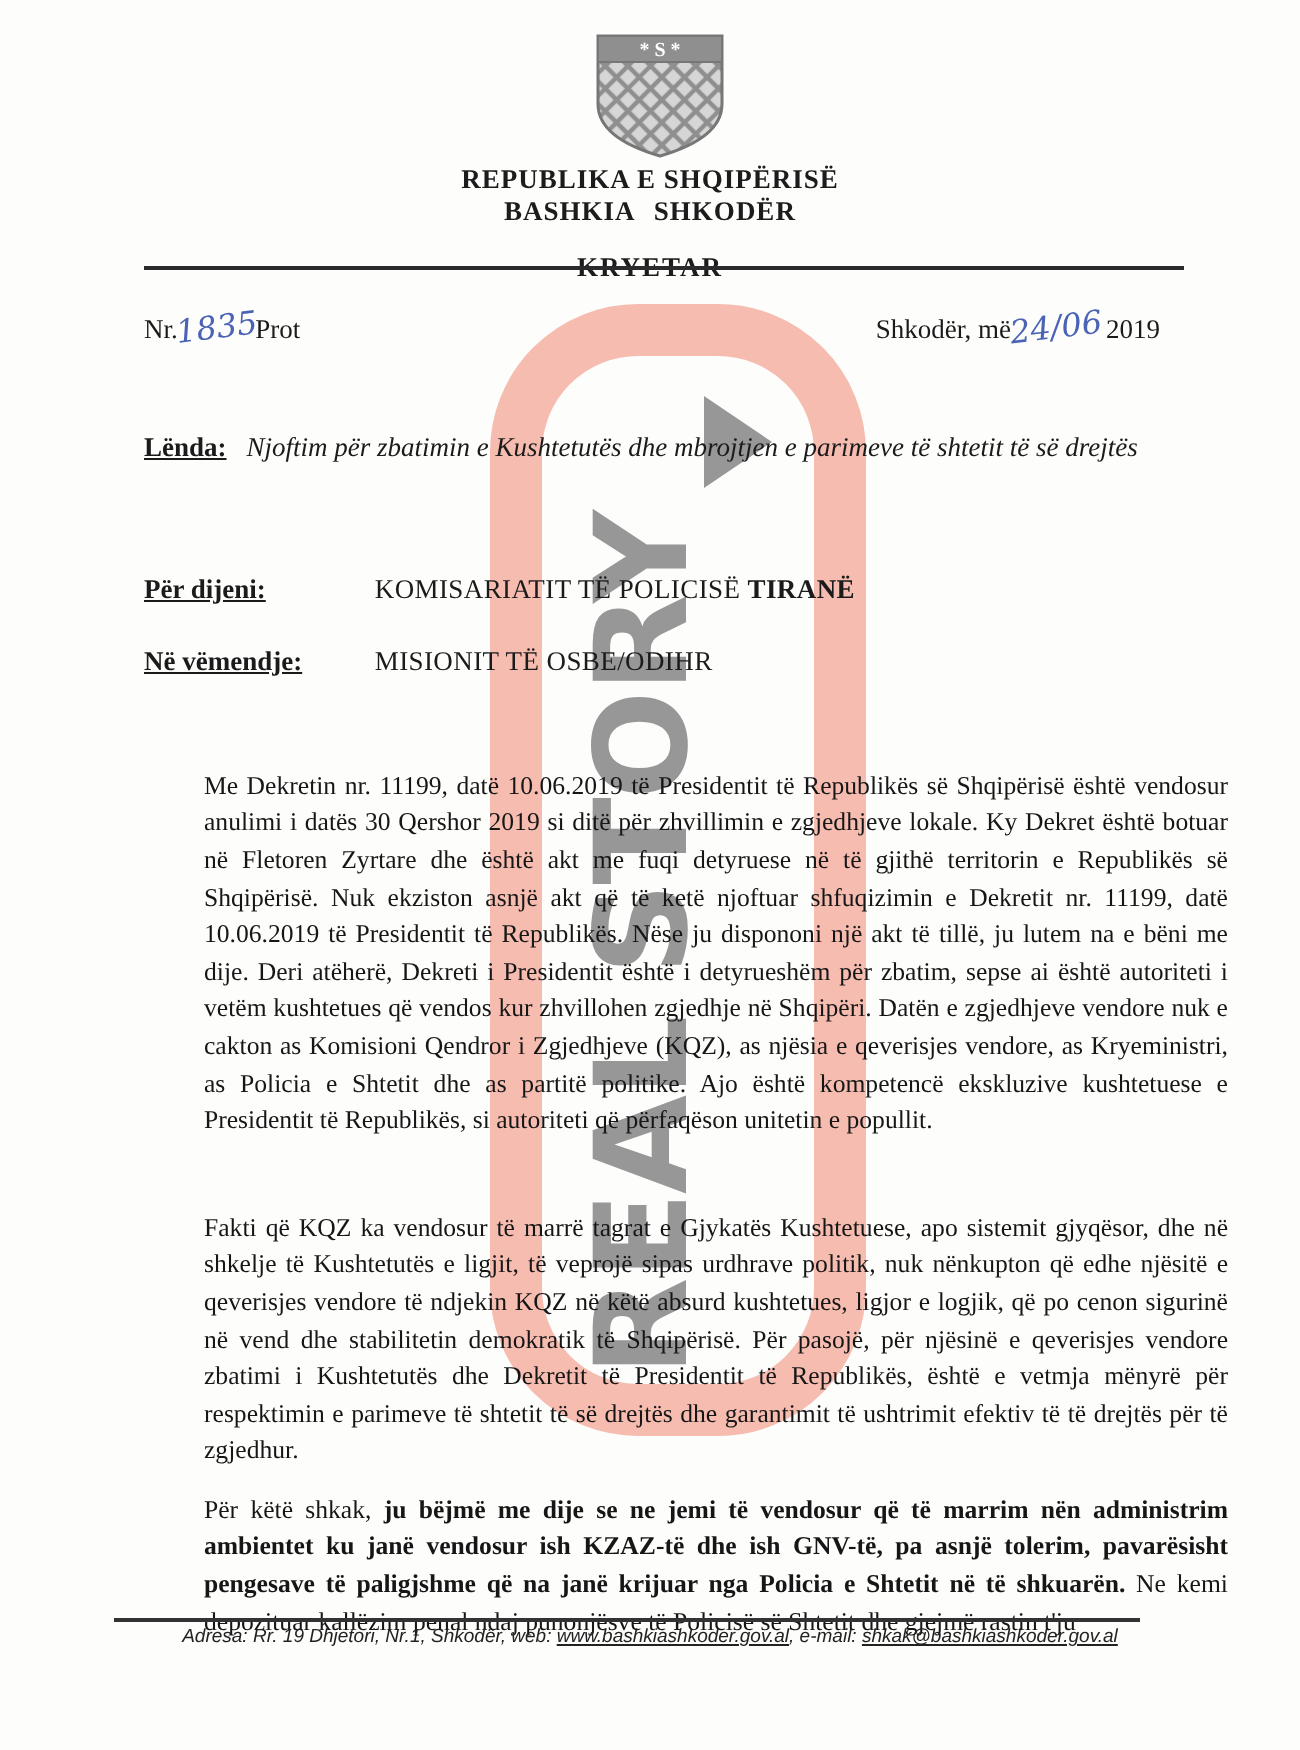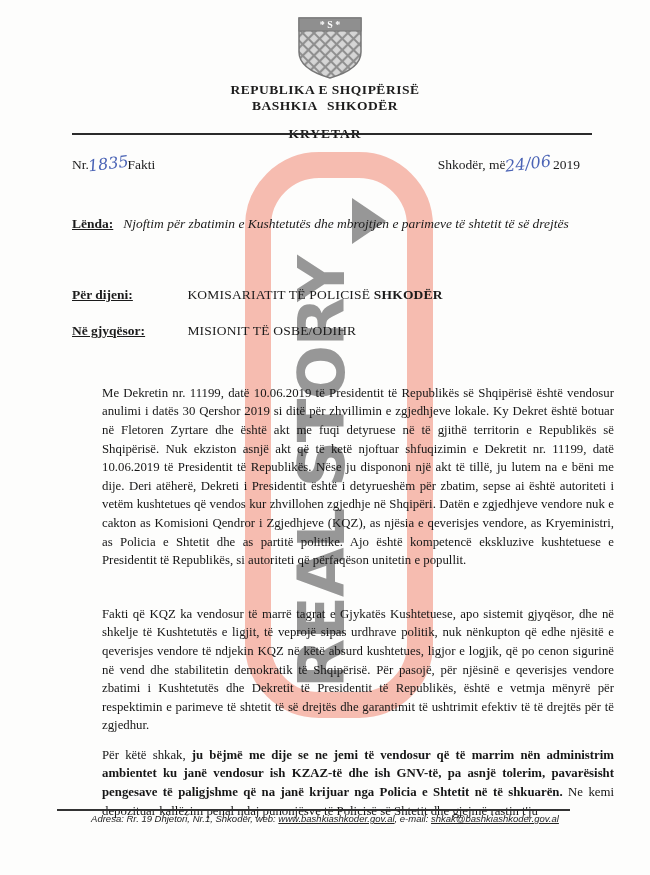--- a/index.html
+++ b/index.html
@@ -71,33 +71,33 @@
       <path d="M2 2 H64 V36 Q64 53 33 62 Q2 53 2 36 Z" fill="url(#dia)" stroke="#777" stroke-width="1.5"></path>
       <rect x="2" y="2" width="62" height="13" fill="#8f8f8f" stroke="#777" stroke-width="1"></rect>
       <text x="33" y="12" text-anchor="middle" font-family="Liberation Serif, serif" font-size="10" font-weight="bold" fill="#ffffff">* S *</text>
     </svg>
 
     <div class="hdr-line hdr2">BASHKIA SHKODËR</div>
     <div class="hdr-line hdr1">REPUBLIKA E SHQIPËRISË</div>
     <div class="hdr-line hdr3">KRYETAR</div>
     <div class="hdr-rule"></div>
 
-    <div class="meta-left"><span>Nr.</span><span class="hand">1835</span><span>Fakti</span></div>
+    <div class="meta-left"><span>Nr.</span><span class="hand">1835</span><span>Prot</span></div>
     <div class="meta-right"><span>Shkodër, më</span><span class="hand">24/06</span> <span>2019</span></div>
 
     <div class="subject">
       <span class="row-label">Lënda:</span><span class="subject-text">Njoftim për zbatimin e Kushtetutës dhe mbrojtjen e parimeve të shtetit të së drejtës</span>
     </div>
 
     <div class="recip r2">
       <span class="row-label">Për dijeni:</span>
-      <span class="recip-value">KOMISARIATIT TË POLICISË </span><span class="recip-value b">SHKODËR</span>
+      <span class="recip-value">KOMISARIATIT TË POLICISË </span><span class="recip-value b">TIRANË</span>
     </div>
     <div class="recip r3">
-      <span class="row-label">Në gjyqësor:</span>
+      <span class="row-label">Në vëmendje:</span>
       <span class="recip-value">MISIONIT TË OSBE/ODIHR</span><span class="recip-value b"></span>
     </div>
 
     <p class="para p1"><span>Me Dekretin nr. 11199, datë 10.06.2019 të Presidentit të Republikës së Shqipërisë është vendosur anulimi i datës 30 Qershor 2019 si ditë për zhvillimin e zgjedhjeve lokale. Ky Dekret është botuar në Fletoren Zyrtare dhe është akt me fuqi detyruese në të gjithë territorin e Republikës së Shqipërisë. Nuk ekziston asnjë akt që të ketë njoftuar shfuqizimin e Dekretit nr. 11199, datë 10.06.2019 të Presidentit të Republikës. Nëse ju dispononi një akt të tillë, ju lutem na e bëni me dije. Deri atëherë, Dekreti i Presidentit është i detyrueshëm për zbatim, sepse ai është autoriteti i vetëm kushtetues që vendos kur zhvillohen zgjedhje në Shqipëri. Datën e zgjedhjeve vendore nuk e cakton as Komisioni Qendror i Zgjedhjeve (KQZ), as njësia e qeverisjes vendore, as Kryeministri, as Policia e Shtetit dhe as partitë politike. Ajo është kompetencë ekskluzive kushtetuese e Presidentit të Republikës, si autoriteti që përfaqëson unitetin e popullit.</span></p>
     <p class="para p2"><span>Fakti që KQZ ka vendosur të marrë tagrat e Gjykatës Kushtetuese, apo sistemit gjyqësor, dhe në shkelje të Kushtetutës e ligjit, të veprojë sipas urdhrave politik, nuk nënkupton që edhe njësitë e qeverisjes vendore të ndjekin KQZ në këtë absurd kushtetues, ligjor e logjik, që po cenon sigurinë në vend dhe stabilitetin demokratik të Shqipërisë. Për pasojë, për njësinë e qeverisjes vendore zbatimi i Kushtetutës dhe Dekretit të Presidentit të Republikës, është e vetmja mënyrë për respektimin e parimeve të shtetit të së drejtës dhe garantimit të ushtrimit efektiv të të drejtës për të zgjedhur.</span></p>
     <p class="para p3"><span>Për këtë shkak, </span><span class="b">ju bëjmë me dije se ne jemi të vendosur që të marrim nën administrim ambientet ku janë vendosur ish KZAZ-të dhe ish GNV-të, pa asnjë tolerim, pavarësisht pengesave të paligjshme që na janë krijuar nga Policia e Shtetit në të shkuarën.</span><span> Ne kemi depozituar kallëzim penal ndaj punonjësve të Policisë së Shtetit dhe gjejmë rastin t'ju</span></p>
 
     <div class="footer-rule"></div>
     <div class="footer"><span>Adresa: Rr. 19 Dhjetori, Nr.1, Shkodër, web: </span><span class="flink">www.bashkiashkoder.gov.al</span><span>, e-mail: </span><span class="flink">shkak@bashkiashkoder.gov.al</span></div>
 

